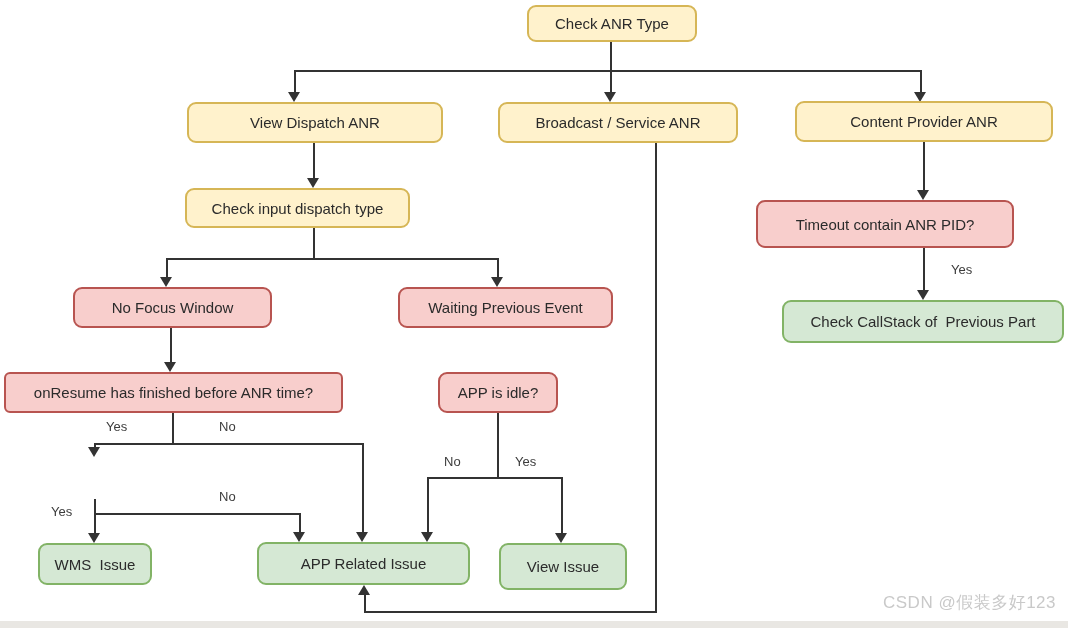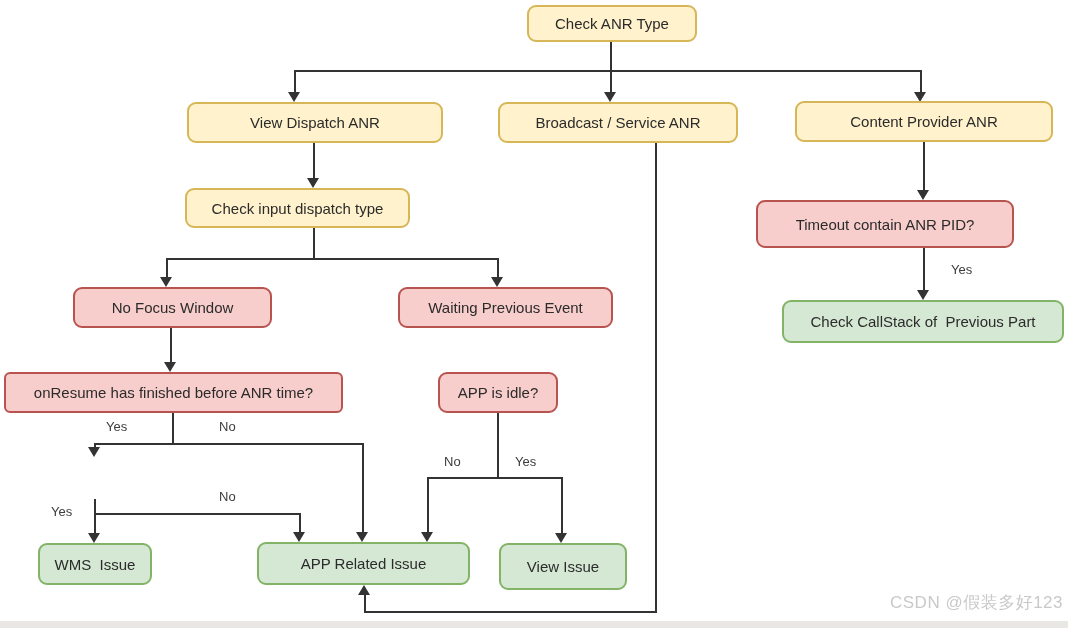--- a/index.html
+++ b/index.html
@@ -21,21 +21,21 @@
     border-left:6px solid transparent; border-right:6px solid transparent;
     border-top:10px solid #333333;
   }
   .arr-u {
     position:absolute; width:0; height:0;
     border-left:6px solid transparent; border-right:6px solid transparent;
     border-bottom:10px solid #333333;
   }
   .lbl { position:absolute; font-size:13px; color:#3c3c3c; white-space:pre; }
   .watermark {
-    position:absolute; right:5px; top:591px; font-size:17px; color:#c9c9c9;
+    position:absolute; right:12px; top:591px; font-size:17px; color:#c9c9c9;
     letter-spacing:0.5px;
   }
   .bottom-strip {
     position:absolute; left:0; top:621px; width:1068px; height:7px;
     background:#e9e7e3;
   }
 </style>
 </head>
 <body>
 

